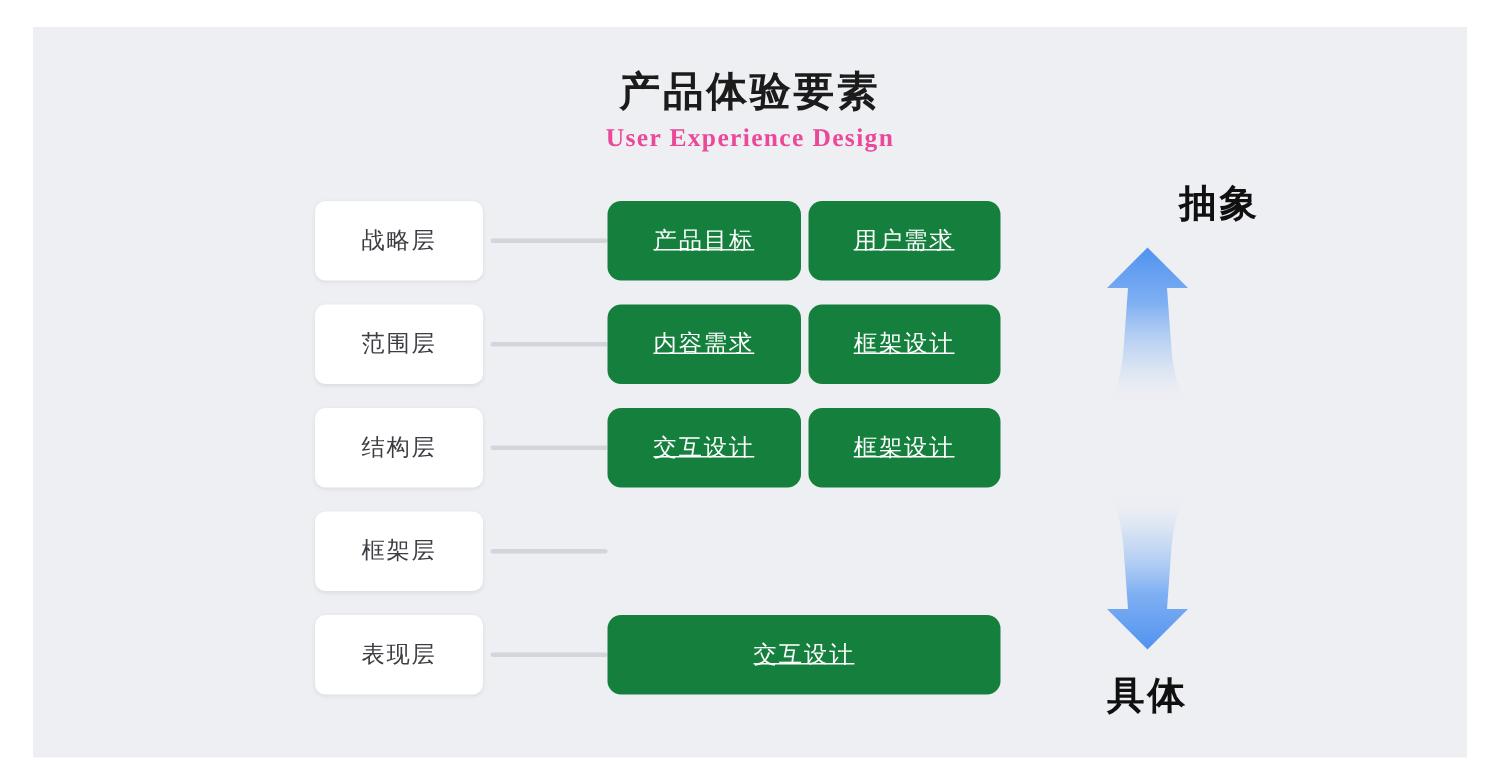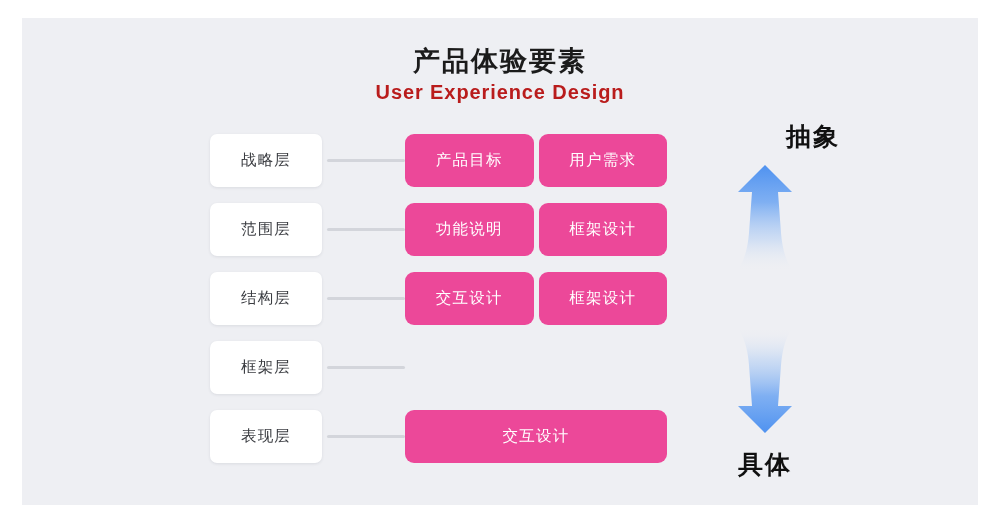--- a/index.html
+++ b/index.html
@@ -41,25 +41,26 @@
   }
   #title {
     font-size: 27px;
     font-weight: bold;
     color: #1b1b1b;
     letter-spacing: 2px;
     line-height: 34px;
   }
   #subtitle {
     margin-top: 5px;
-    font-size: 20px;
-    font-weight: bold;
-    color: #b91c1c;
+    font-size: 17px;
+    font-weight: bold;
+    color: #ec4899;
     letter-spacing: 0.9px;
     line-height: 18px;
+    font-family: Liberation Serif, serif;
   }
 
   
   #rows {
     position: absolute;
     left: 0;
     top: 134px;
     width: 796px;
   }
   .row {
@@ -101,28 +102,29 @@
     left: 405px;
     top: 0;
     width: 262px;
     height: 53px;
     display: flex;
     gap: 5px;
   }
   .box {
     flex: 1 1 0;
     height: 53px;
-    background: #ec4899;
+    background: #15803d;
     border-radius: 9px;
     display: flex;
     align-items: center;
     justify-content: center;
     color: #ffffff;
     font-size: 15.5px;
     letter-spacing: 1.3px;
+    text-decoration: underline;
   }
   .box.full { flex: 1 1 100%; }
 
   
   #axis {
     position: absolute;
     left: 690px;
     top: 120px;
     width: 150px;
     height: 360px;
@@ -181,21 +183,21 @@
       <div class="boxes">
         <div class="box">产品目标</div>
         <div class="box">用户需求</div>
       </div>
     </div>
 
     <div class="row">
       <div class="layer-label">范围层</div>
       <div class="connector"></div>
       <div class="boxes">
-        <div class="box">功能说明</div>
+        <div class="box">内容需求</div>
         <div class="box">框架设计</div>
       </div>
     </div>
 
     <div class="row">
       <div class="layer-label">结构层</div>
       <div class="connector"></div>
       <div class="boxes">
         <div class="box">交互设计</div>
         <div class="box">框架设计</div>

